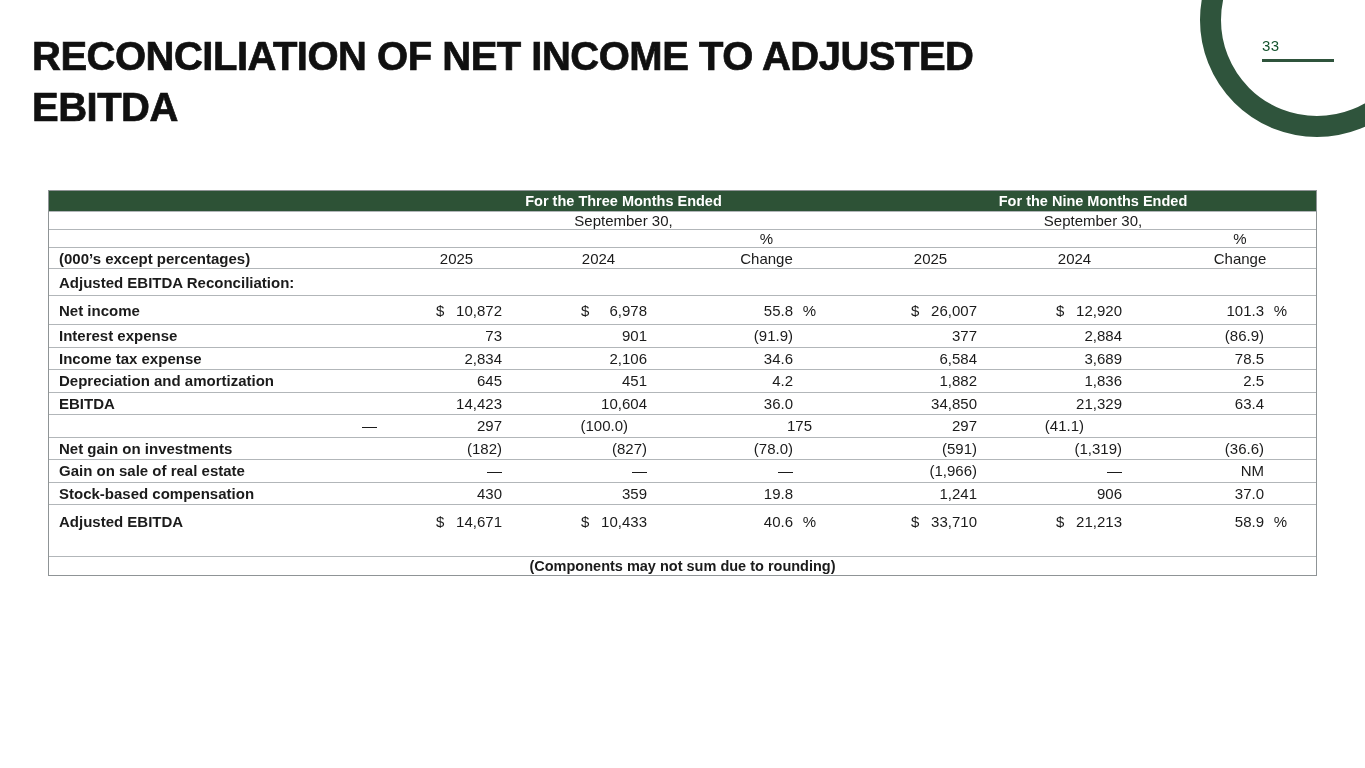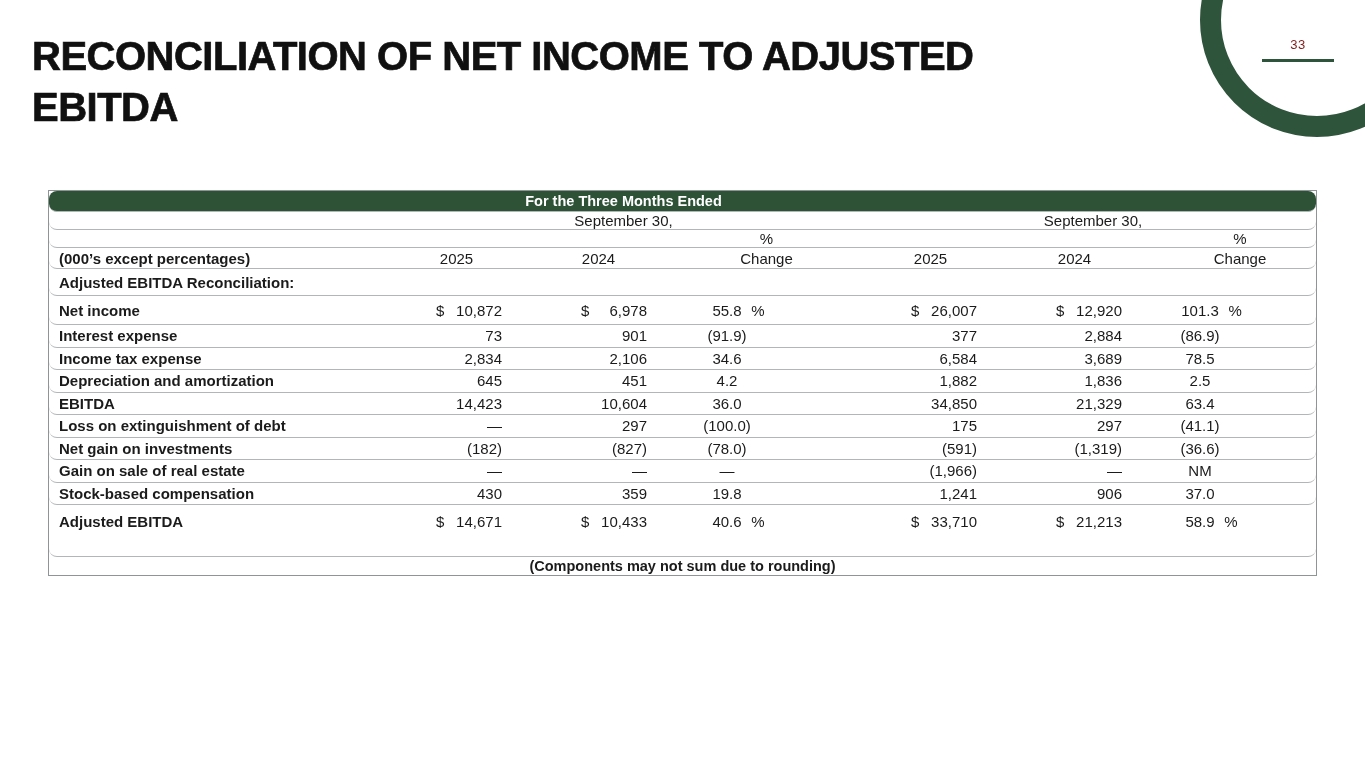--- a/index.html
+++ b/index.html
@@ -18,50 +18,50 @@
   
   .title{
     position:absolute;left:32px;top:31px;width:1100px;
     font-size:40px;font-weight:700;line-height:51px;letter-spacing:-0.5px;
     color:#101010;-webkit-text-stroke:0.7px #101010;
   }
   
   .ring-svg{position:absolute;left:1145px;top:0;width:220px;height:160px;pointer-events:none}
   .ring-svg circle{fill:none;stroke:var(--ring-green);stroke-width:21px}
   .pagenum{
-    position:absolute;left:1262px;top:37px;width:72px;text-align:center;
-    font-size:13px;color:#7f1d1d;letter-spacing:0.5px;
+    position:absolute;left:1262px;top:37px;width:72px;text-align:left;
+    font-size:15px;color:#14532d;letter-spacing:0.5px;
   }
   .pagenum-line{position:absolute;left:1262px;top:59px;width:72px;height:3px;background:var(--ring-green)}
   
   .fin-table{
     position:absolute;left:48px;top:190px;width:1269px;
     border:1px solid var(--outer-gray);font-size:15px;background:#fff;
   }
   .row{
     display:grid;
     grid-template-columns:342px 125px 145px 165px 165px 145px 180px;
-    align-items:center;border-bottom:1px solid var(--border-gray);border-radius:8px;
+    align-items:center;border-bottom:1px solid var(--border-gray);
   }
   .row:last-child{border-bottom:none}
   .r-green{height:21px;background:var(--header-green);color:#fff;font-weight:700;font-size:14.5px}
   .r-sept{height:18px}
   .r-pct{height:18px}
   .r-years{height:21px}
   .r-section{height:27px}
   .r-data{height:22.5px}
   .r-data.first{height:29px}
   .r-data.total{height:33px}
   .r-empty{height:19px}
   .r-note{height:18px}
   .cell{display:flex;align-items:center;height:100%}
   .c-label{font-weight:700;padding-left:10px;white-space:nowrap}
   .c-money{justify-content:flex-end;padding-right:14px}
   .mbox{width:66px;display:flex;justify-content:space-between;white-space:nowrap}
-  .c-chg{justify-content:center;padding-right:10px;white-space:nowrap}
+  .c-chg{justify-content:flex-end;padding-right:10px;white-space:nowrap}
   .c-chg.chg-last{padding-right:29px}
   .pct{display:inline-block;width:23px;text-align:right}
   .hcell{display:flex;align-items:center;justify-content:center;height:100%;white-space:nowrap}
   .span-three{grid-column:2/5}
   .span-nine{grid-column:5/8}
   .span-all{grid-column:1/8}
   .pct-three{grid-column:4/5}
   .pct-nine{grid-column:7/8}
   .gpad1{padding-left:30px}
   .gpad2{padding-left:44px}
@@ -85,20 +85,21 @@
 <div class="title">
   <div>RECONCILIATION OF NET INCOME TO ADJUSTED</div>
   <div>EBITDA</div>
 </div>
 
 <div class="fin-table">
 
   <div class="row r-green">
     <div class="hcell"></div>
     <div class="hcell span-three gpad1">For the Three Months Ended</div>
+    <div class="hcell span-nine gpad2">For the Nine Months Ended</div>
   </div>
 
   <div class="row r-sept">
     <div class="hcell"></div>
     <div class="hcell span-three gpad1">September 30,</div>
     <div class="hcell span-nine gpad2">September 30,</div>
   </div>
 
   <div class="row r-pct">
     <div class="hcell pct-three hpad3">%</div>
@@ -289,21 +290,20 @@
             <span></span>
             <span>21,329</span>
           </span>
         </div>
         <div class="cell c-chg chg-last">
           <span class="val">63.4</span>
           <span class="pct"></span>
         </div>
       </div>
       <div class="row r-data">
-        <div class="cell c-label">Loss on extinguishment of debt</div>
         <div class="cell c-money">
           <span class="mbox">
             <span></span>
             <span>—</span>
           </span>
         </div>
         <div class="cell c-money">
           <span class="mbox">
             <span></span>
             <span>297</span>

